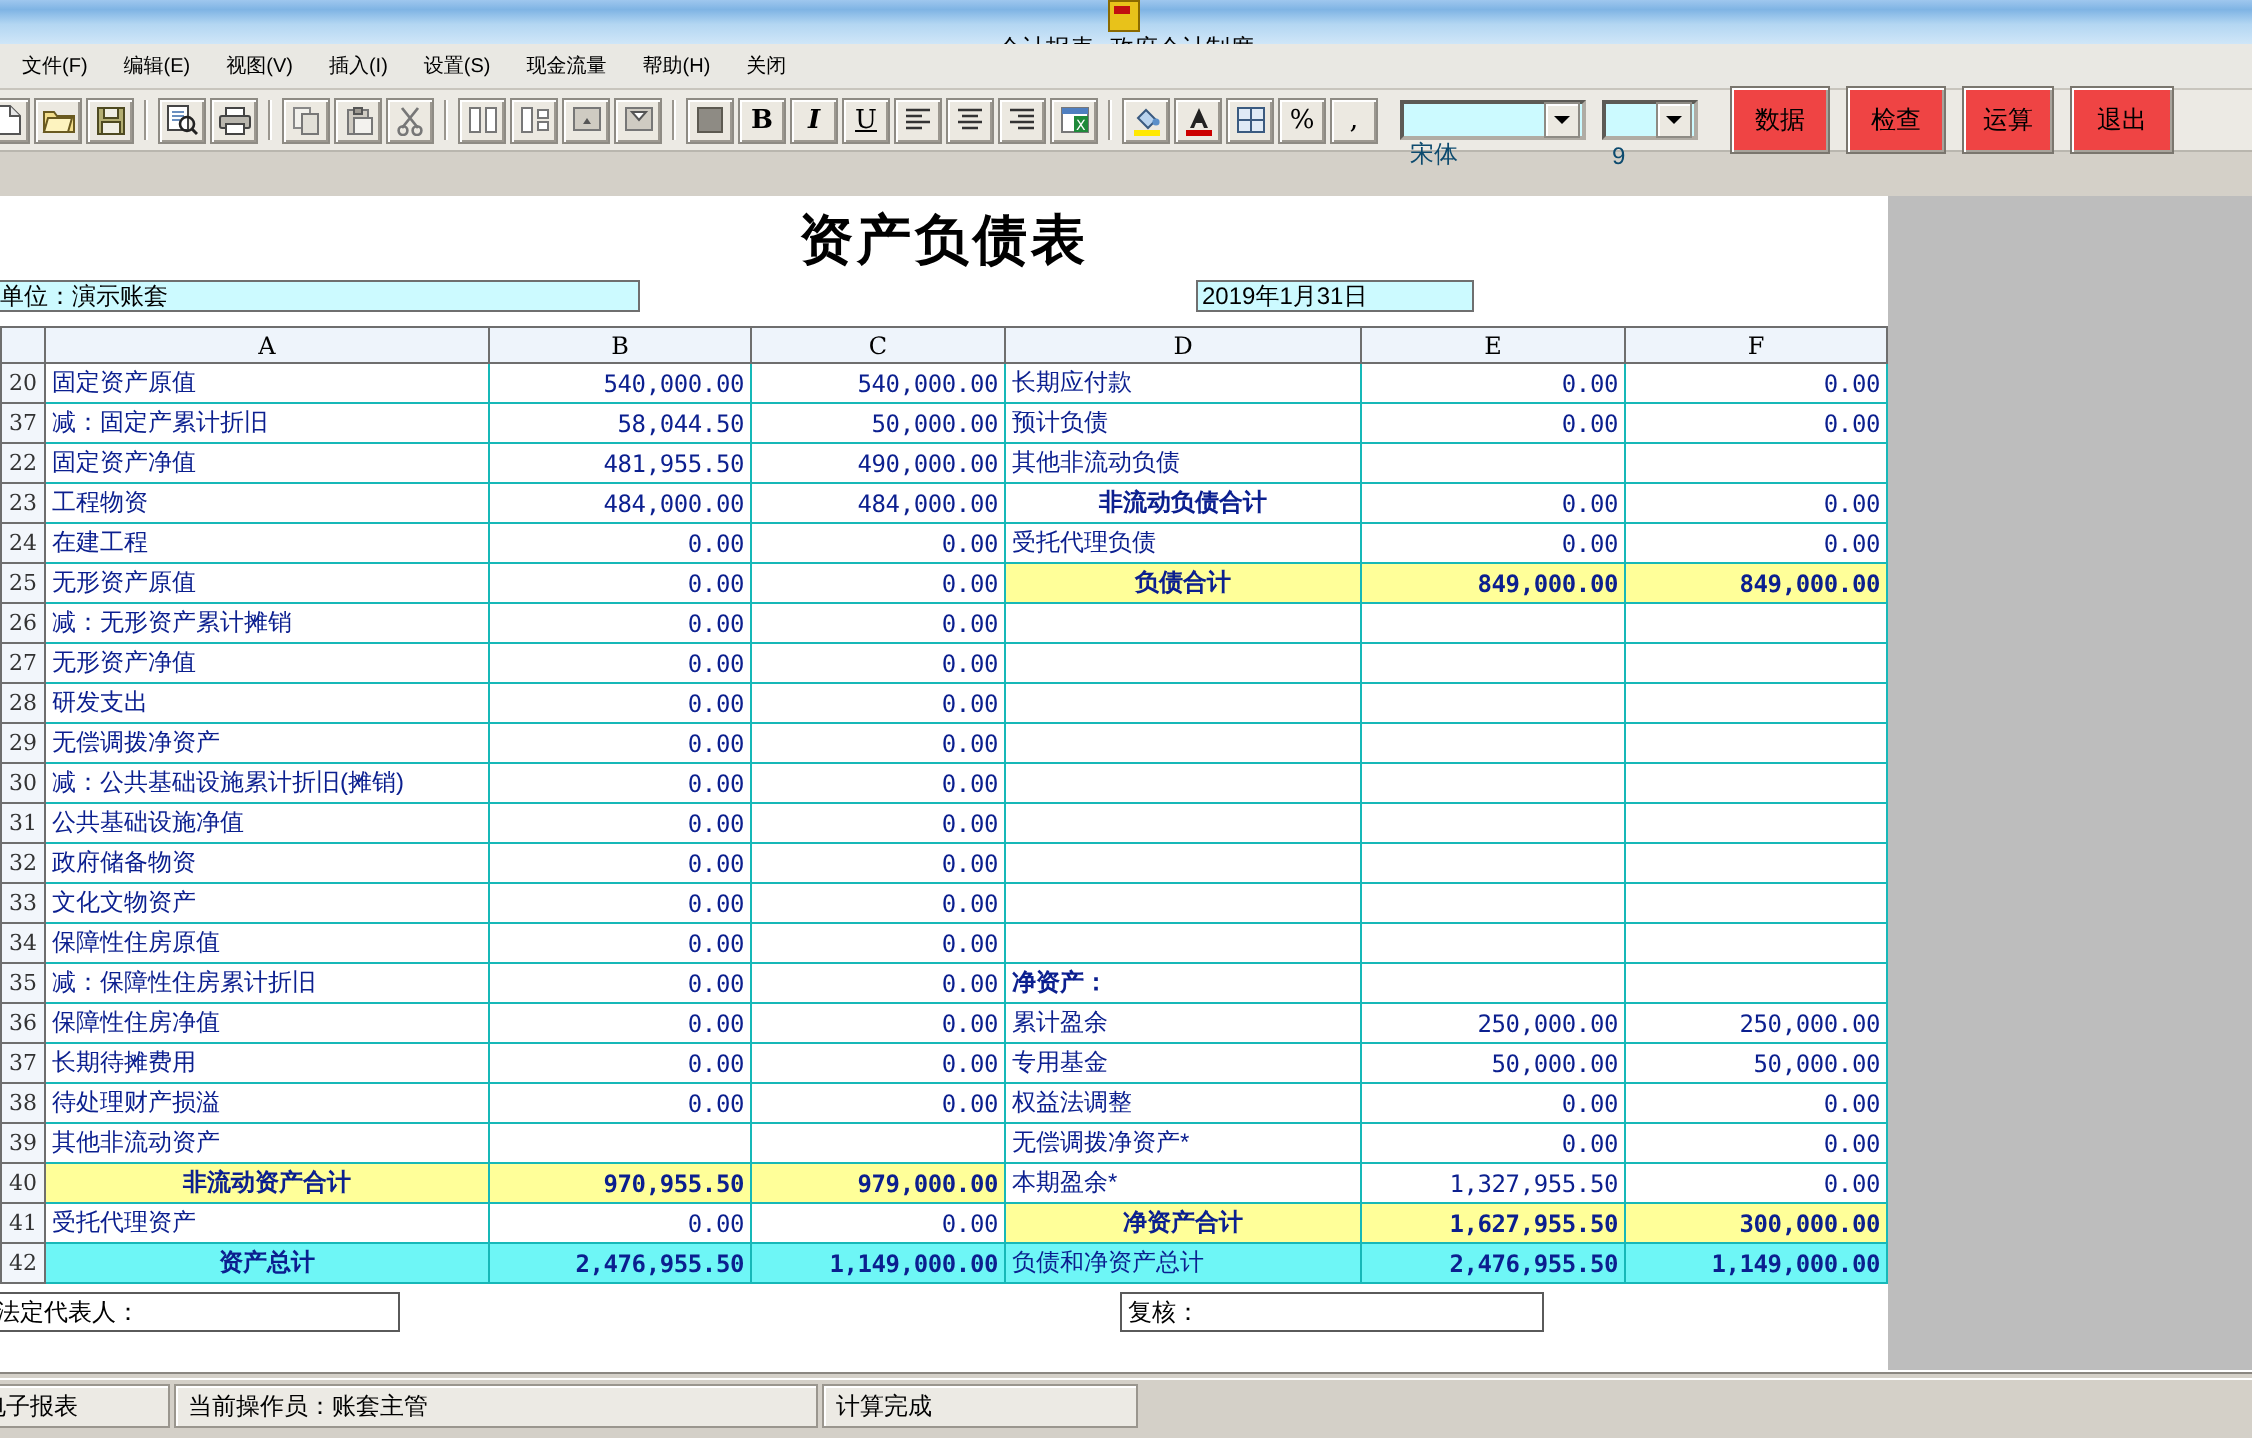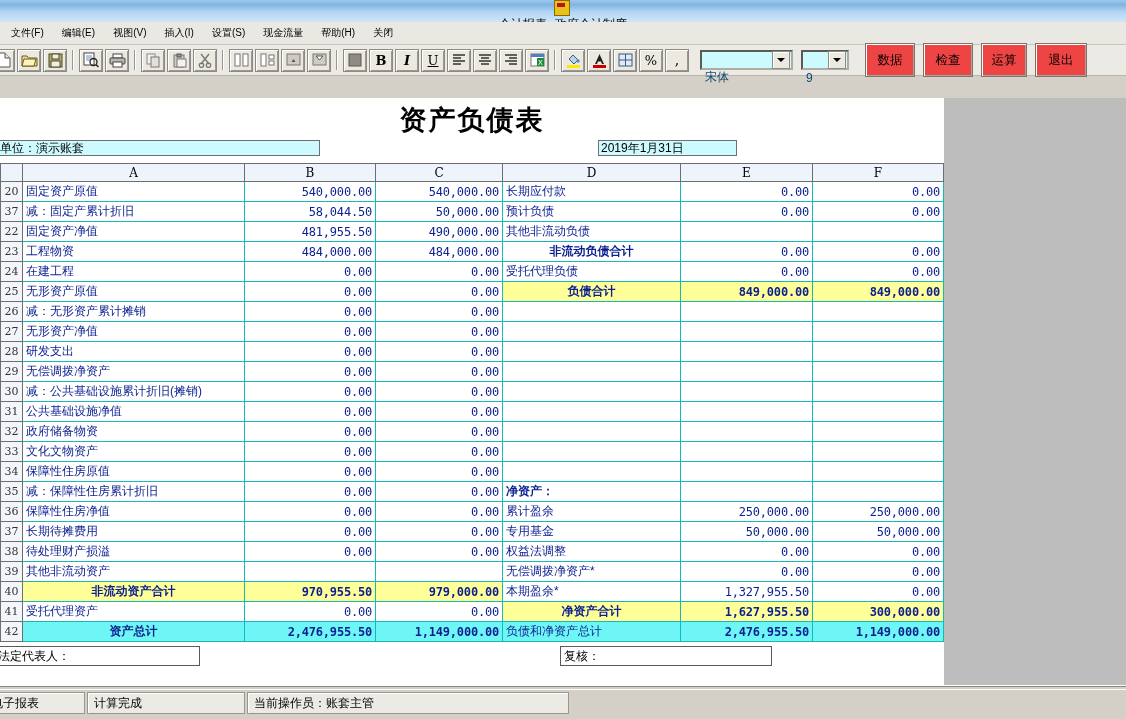--- a/index.html
+++ b/index.html
@@ -651,18 +651,18 @@
         <div class="sigbox sig-right">复核：</div>
       </div>
 
     </div>
   </div>
 
   <div class="statusbar">
     <div class="rule"></div>
     <div class="inner">
       <div class="sp sp1">金簿电子报表</div>
+      <div class="sp sp3">当前操作员：账套主管</div>
       <div class="sp sp2">计算完成</div>
-      <div class="sp sp3">当前操作员：账套主管</div>
     </div>
   </div>
 
 </div>
 
 </body></html>

